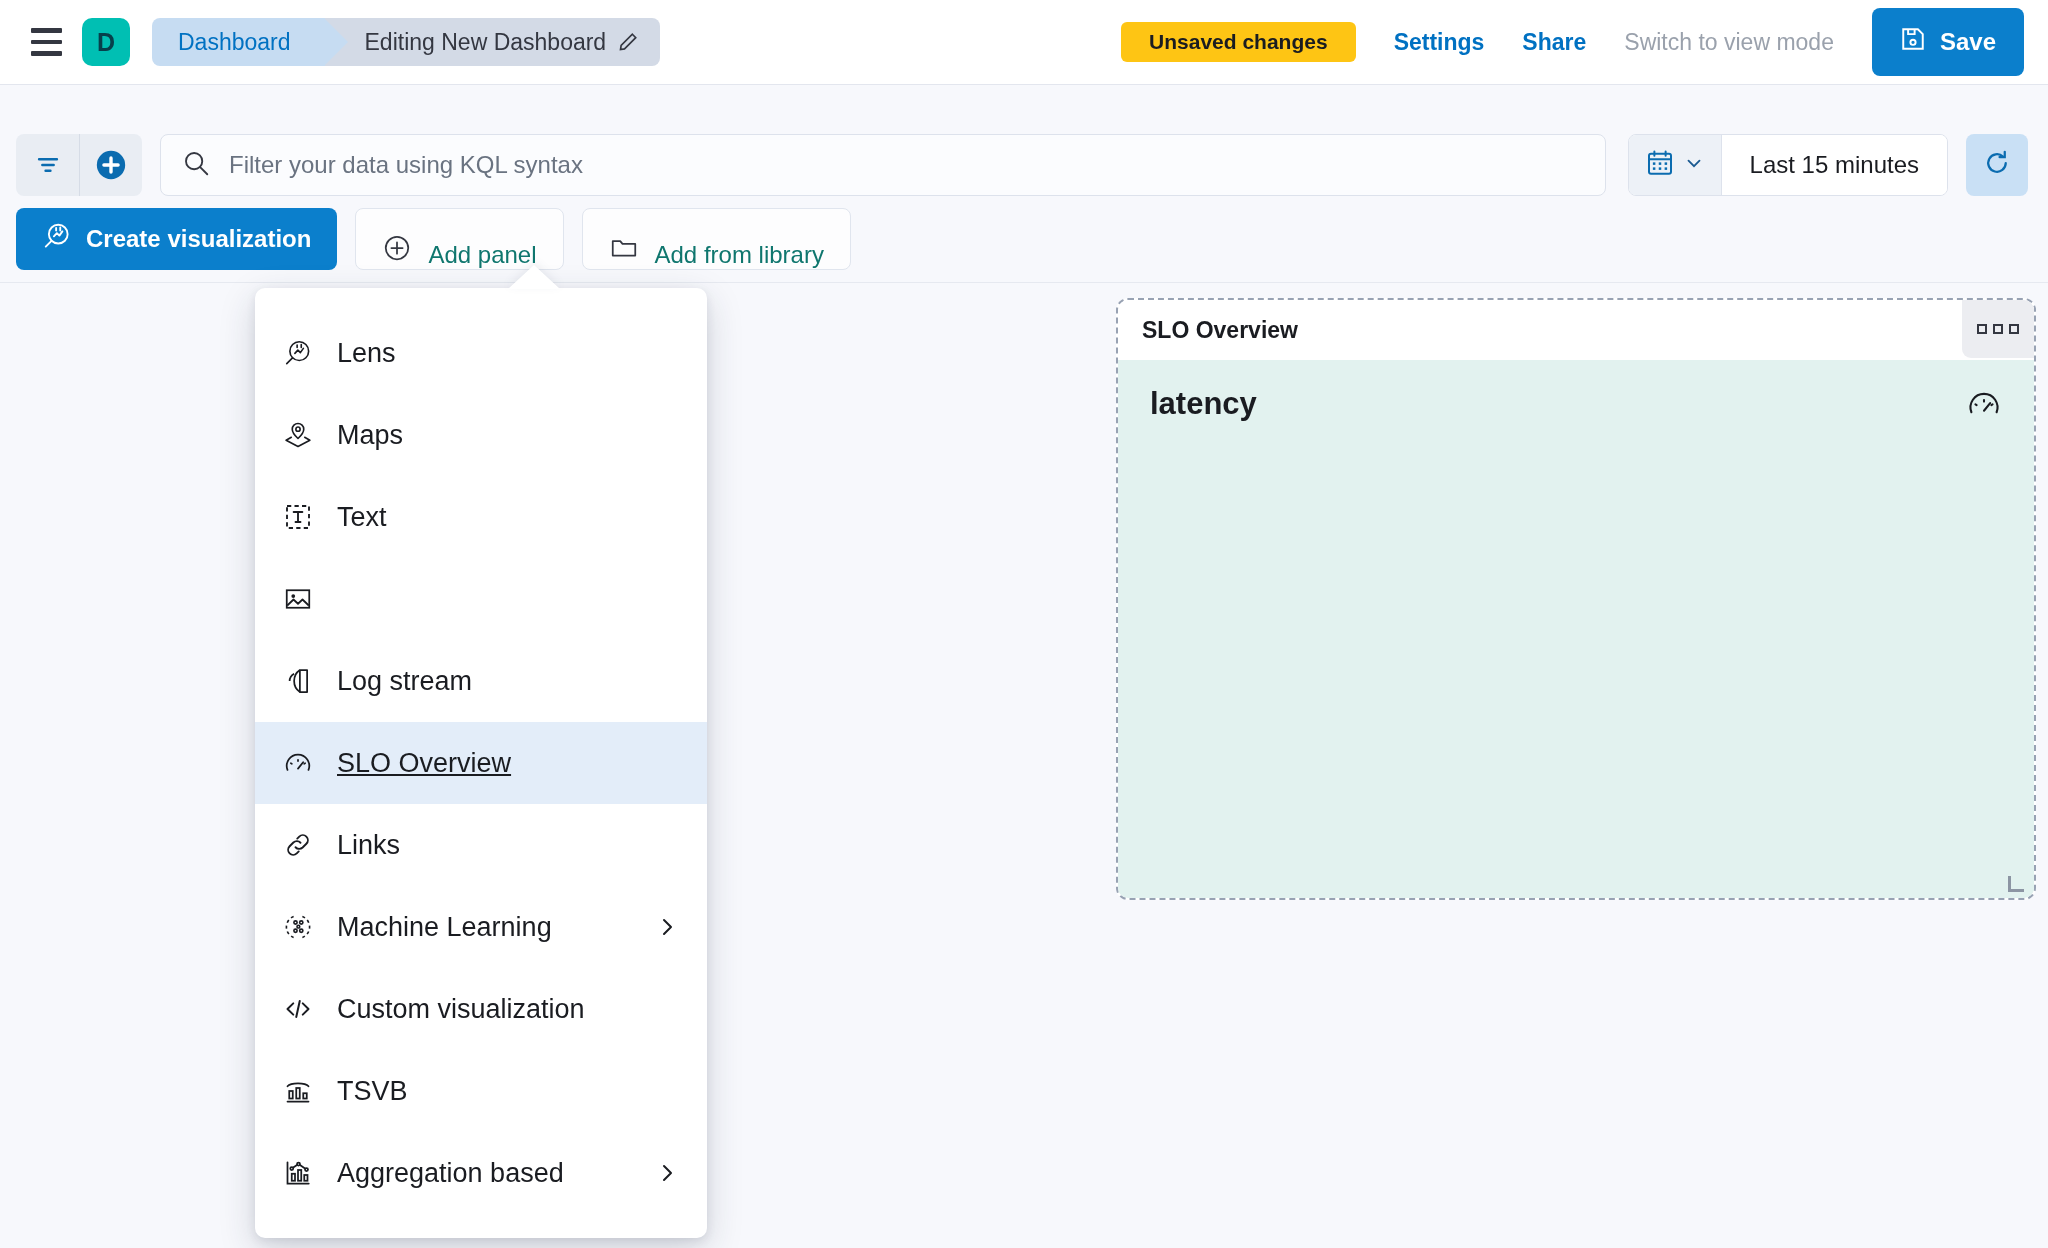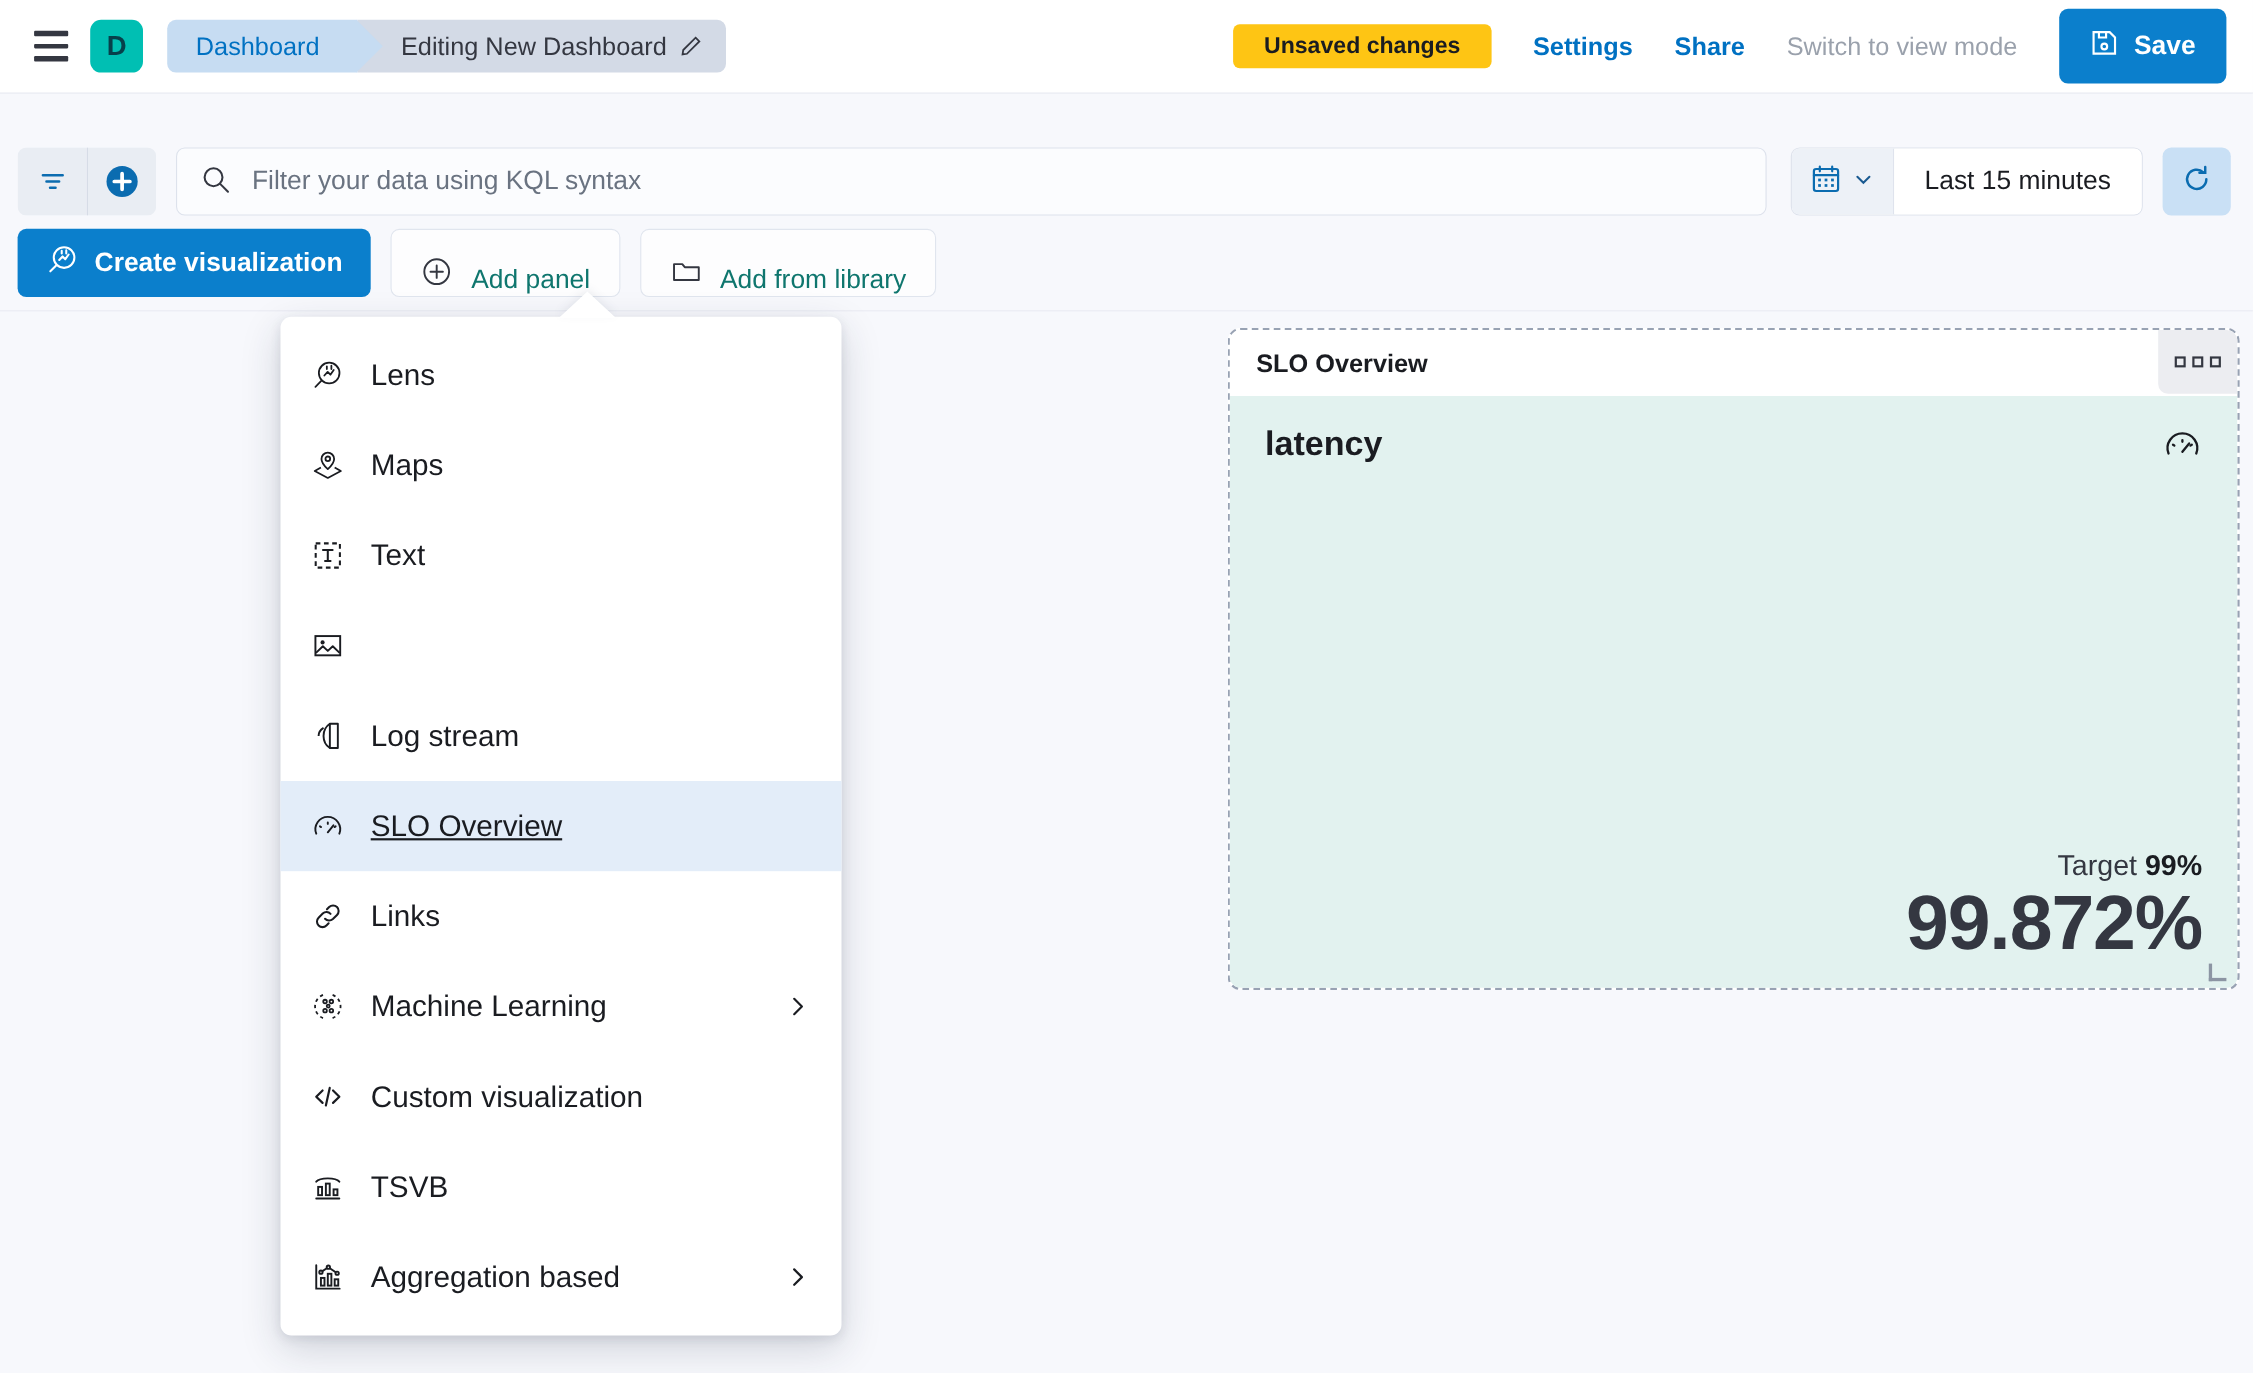--- a/index.html
+++ b/index.html
@@ -171,25 +171,25 @@
   .canvas {
     position: absolute; top: 282px; left: 0;
     width: 2048px; height: 966px;
     background: #F7F8FC;
     border-top: 1px solid #E6E9F0;
   }
 
   
   .popover {
     position: absolute; left: 255px; top: 288px;
-    width: 510px;
+    width: 452px;
     background: #FFFFFF;
     border-radius: 10px;
     box-shadow: 0 12px 36px rgba(31,42,66,0.18), 0 3px 10px rgba(31,42,66,0.10);
-    padding: 12px 0;
+    padding: 24px 0;
     z-index: 40;
   }
   .popover-arrow {
     position: absolute; left: 508px; top: 265px;
     width: 0; height: 0;
     border-left: 26px solid transparent;
     border-right: 26px solid transparent;
     border-bottom: 24px solid #FFFFFF;
     filter: drop-shadow(0 -3px 4px rgba(31,42,66,0.07));
     z-index: 41;
@@ -422,27 +422,20 @@
     <div class="slo-body-top">
       <span class="slo-metric-name">latency</span>
       <span class="slo-gauge-icon">
         <svg width="36" height="36" viewBox="0 0 24 24" fill="none" stroke="#1A1C21" stroke-width="1.4" stroke-linecap="round">
           <path d="M3.6 17.5a9 9 0 1 1 16.8 0"></path>
           <path d="M12 16.5l4.1-5.1"></path>
           <path d="M6.3 12.2l.8.5M12 9.4v1M17.7 12.2l-.8.5"></path>
         </svg>
       </span>
     </div>
-    <div class="slo-footer">
-      <div class="slo-target">
-        <span>Target</span>
-        <b>99%</b>
-      </div>
-      <div class="slo-value">99.872%</div>
-    </div>
     <div class="resize-handle"></div>
   </div>
 </div>
 
 <div class="popover-arrow"></div>
 <div class="popover" id="popover">
     <div class="menu-item">
       <span class="mi-icon">
         <svg width="30" height="30" viewBox="0 0 24 24" fill="none" stroke="#1A1C21" stroke-width="1.3">
           <circle cx="13" cy="10.5" r="7.5"></circle>

